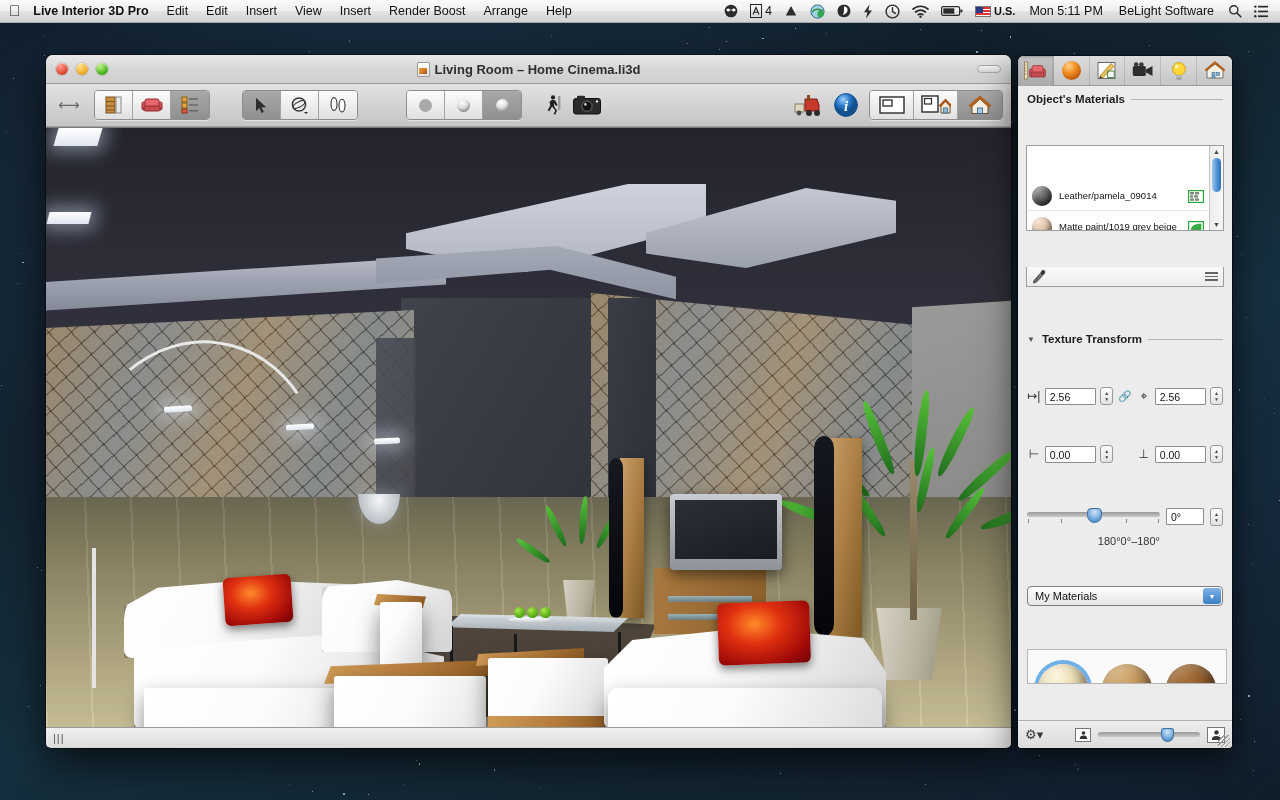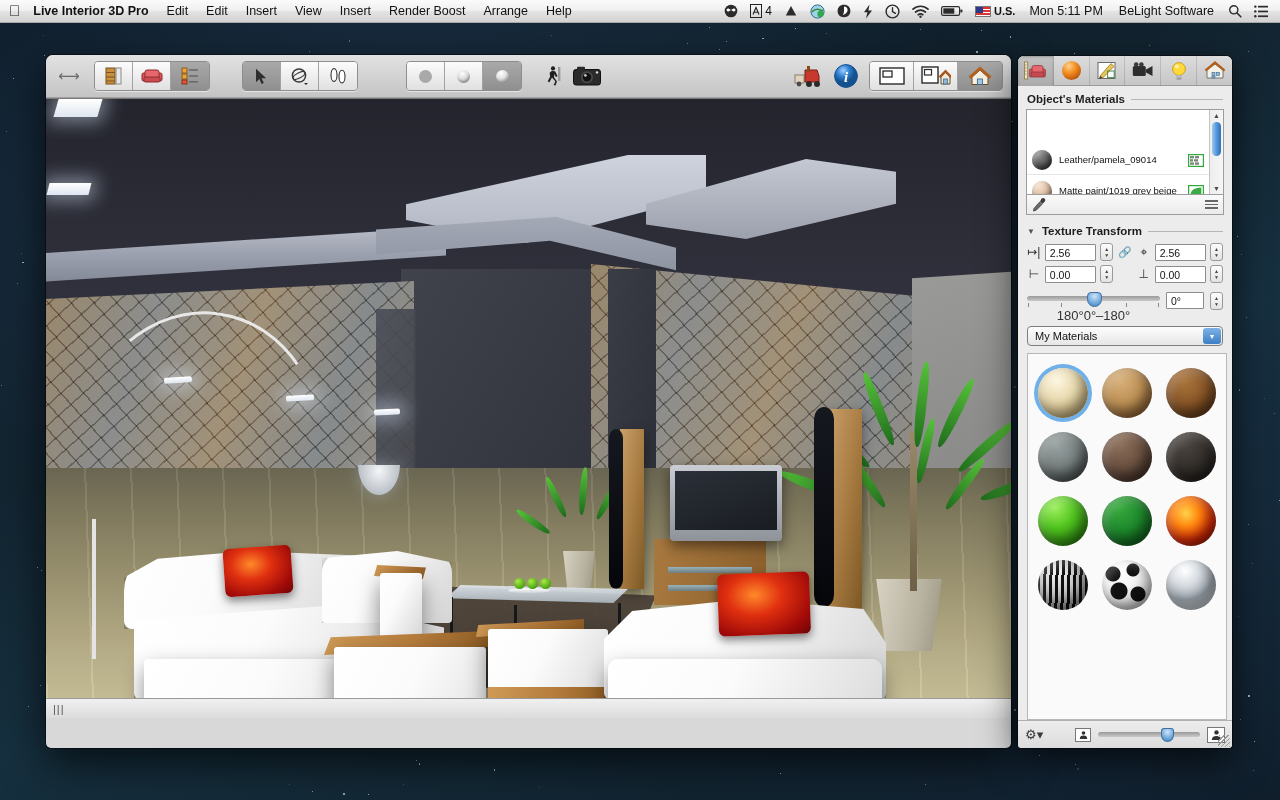--- a/index.html
+++ b/index.html
@@ -230,21 +230,21 @@
     background: linear-gradient(to bottom,#dcdcdc,#c6c6c6);
     border-bottom:1px solid #9c9c9c;
   }
   .itab {
     flex:1; height:30px; display:flex; align-items:center; justify-content:center;
     border-right:1px solid rgba(0,0,0,0.12);
   }
   .itab:last-child { border-right:none; }
   .itab.active { background: linear-gradient(to bottom,#c3c3c3,#ababab); box-shadow: inset 0 1px 2px rgba(0,0,0,0.22); }
 
-  #insp-body { flex:1; background:#ececec; overflow:hidden; display:flex; flex-direction:column; }
+  #insp-body { flex:1; background:#ececec; overflow:hidden; display:flex; flex-direction:column;gap:36px; }
 
   .section-head {
     display:flex; align-items:center; gap:6px; padding:7px 9px 4px 9px;
     font-size:11.5px; font-weight:bold; color:#1d1d1d;
   }
   .section-head .rule { flex:1; height:1px; background:#b5b5b5; }
   .disclosure { font-size:8px; color:#555; margin-right:1px; }
 
   
   #mat-list-wrap {
@@ -299,21 +299,21 @@
   #rot-wrap { display:flex; align-items:flex-start; gap:6px; padding:7px 9px 0 9px; }
   #rot-slider-area { flex:1; position:relative; padding-top:4px;}
   .slider-track { height:5px; border-radius:3px; background: linear-gradient(to bottom,#9a9a9a,#c9c9c9); }
   .slider-thumb {
     position:absolute; width:15px; height:15px; top:0px;
     background: radial-gradient(circle at 50% 25%, #cfe4f8, #6fa8dc 60%, #3f7fba);
     border-radius:4px 4px 50% 50%; border:1px solid #3f6f9e;
   }
   .ticks { display:flex; justify-content:space-between; margin-top:2px; padding:0 1px;}
   .tick { width:1px; height:4px; background:#888; }
-  .tick-labels { display:flex; justify-content:center; font-size:13px; color:#333; margin-top:1px; }
+  .tick-labels { display:flex; justify-content:flex-end; font-size:11px; color:#333; margin-top:12px; }
 
   
   #gallery-select {
     margin:3px 9px 0 9px; height:20px; border-radius:4px;
     border:1px solid #7f7f7f; background: linear-gradient(to bottom,#fdfdfd,#e6e6e6);
     display:flex; align-items:center; padding-left:7px; font-size:11px; color:#111;
     position:relative;
   }
   #gallery-select .dd-btn {
     position:absolute; right:1px; top:1px; bottom:1px; width:18px; border-radius:3px;
@@ -750,20 +750,32 @@
               <circle cx="1.3" cy="11.2" r="1.2"></circle>
               <rect x="4" y="10.4" width="10" height="1.7"></rect>
             </g>
           </svg>
       </span>
     </div>
   </div>
 
   <div id="app-window">
 
+    <div id="titlebar">
+      <div class="traffic">
+        <div class="tl red"></div>
+        <div class="tl yellow"></div>
+        <div class="tl green"></div>
+      </div>
+      <div id="window-title">
+        <span class="doc-icon"></span>
+        <span>Living Room – Home Cinema.li3d</span>
+      </div>
+      <div id="title-resize-pill"></div>
+    </div>
 
     <div id="toolbar">
       <div class="plain-btn">
         <span class="resize-arrows">⟷</span>
       </div>
       <div style="width:10px"></div>
 
       <div class="segmented">
         <div class="seg">
           <svg width="20" height="20" viewBox="0 0 20 20">

